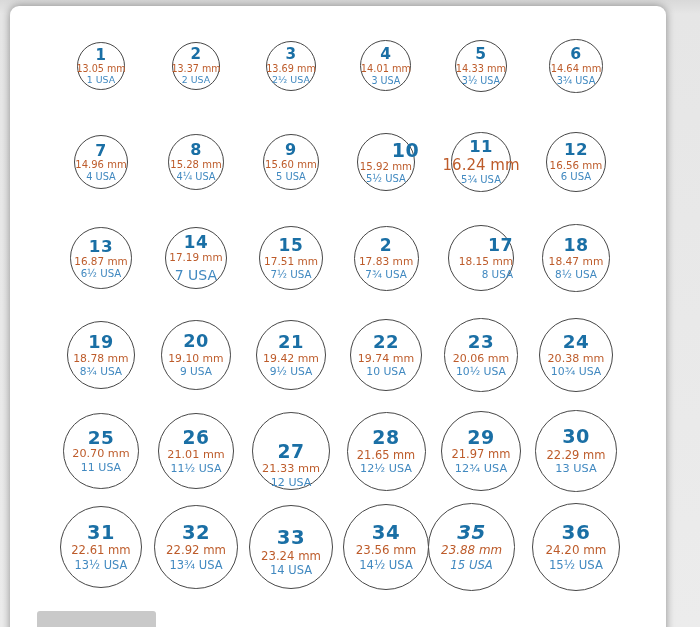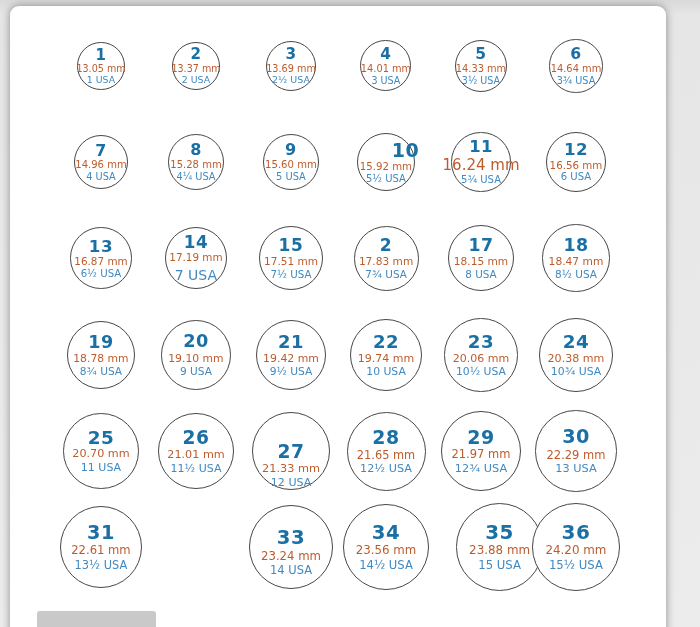--- a/index.html
+++ b/index.html
@@ -114,21 +114,21 @@
       <div class="ring" style="height: 63.9px; width: 63.9px; left: 259px; top: 226px; border-color: rgb(71, 71, 71);">
         <div class="num" style="font-size: 17px; color: rgb(26, 111, 165);">15</div>
         <div class="mm" style="font-size: 10.5px; color: rgb(189, 91, 42);">17.51 mm</div>
         <div class="usa" style="font-size: 10.3px; margin-top: 1.6px; color: rgb(65, 137, 192);">7½ USA</div>
       </div>
       <div class="ring" style="height: 65.1px; width: 65.1px; left: 353.5px; top: 225.5px; border-color: rgb(71, 71, 71);">
         <div class="num" style="font-size: 17.1px; color: rgb(26, 111, 165);">2</div>
         <div class="mm" style="font-size: 10.6px; color: rgb(189, 91, 42);">17.83 mm</div>
         <div class="usa" style="font-size: 10.4px; margin-top: 1.6px; color: rgb(65, 137, 192);">7¾ USA</div>
       </div>
-      <div class="ring" style="height: 66.2px; width: 66.2px; left: 447.9px; top: 224.9px; border-color: rgb(71, 71, 71);">
+      <div class="ring" style="height: 66.2px; width: 66.2px; left: 447.9px; top: 224.9px; border-color: rgb(71, 71, 71); align-items: flex-end;">
         <div class="num" style="font-size: 17.3px; color: rgb(26, 111, 165);">17</div>
         <div class="mm" style="font-size: 10.6px; color: rgb(189, 91, 42);">18.15 mm</div>
         <div class="usa" style="font-size: 10.4px; margin-top: 1.7px; color: rgb(65, 137, 192);">8 USA</div>
       </div>
       <div class="ring" style="height: 67.4px; width: 67.4px; left: 542.3px; top: 224.3px; border-color: rgb(71, 71, 71);">
         <div class="num" style="font-size: 17.4px; color: rgb(26, 111, 165);">18</div>
         <div class="mm" style="font-size: 10.7px; color: rgb(189, 91, 42);">18.47 mm</div>
         <div class="usa" style="font-size: 10.5px; margin-top: 1.7px; color: rgb(65, 137, 192);">8½ USA</div>
       </div>
       <div class="ring" style="height: 68.5px; width: 68.5px; left: 66.7px; top: 320.7px; border-color: rgb(71, 71, 71);">
@@ -189,31 +189,36 @@
       <div class="ring" style="height: 81.4px; width: 81.4px; left: 535.3px; top: 410.3px; border-color: rgb(71, 71, 71);">
         <div class="num" style="font-size: 19.2px; color: rgb(26, 111, 165); text-align: right;">30</div>
         <div class="mm" style="font-size: 11.5px; color: rgb(189, 91, 42);">22.29 mm</div>
         <div class="usa" style="font-size: 11.3px; margin-top: 2px; color: rgb(65, 137, 192);">13 USA</div>
       </div>
       <div class="ring" style="height: 82.5px; width: 82.5px; left: 59.7px; top: 505.7px; border-color: rgb(71, 71, 71);">
         <div class="num" style="font-size: 19.3px; color: rgb(26, 111, 165);">31</div>
         <div class="mm" style="font-size: 11.6px; color: rgb(189, 91, 42);">22.61 mm</div>
         <div class="usa" style="font-size: 11.4px; margin-top: 2.1px; color: rgb(65, 137, 192);">13½ USA</div>
       </div>
+      <div class="ring" style="height: 83.7px; width: 83.7px; left: 154.2px; top: 505.2px; border-color: rgb(71, 71, 71);">
+        <div class="num" style="font-size: 19.5px; color: rgb(26, 111, 165);">32</div>
+        <div class="mm" style="font-size: 11.7px; color: rgb(189, 91, 42);">22.92 mm</div>
+        <div class="usa" style="font-size: 11.5px; margin-top: 2.1px; color: rgb(65, 137, 192);">13¾ USA</div>
+      </div>
       <div class="ring" style="height: 84.8px; width: 84.8px; left: 248.6px; top: 504.6px; border-color: rgb(71, 71, 71);">
         <div class="num" style="font-size: 19.6px; color: rgb(26, 111, 165); margin-top: 10px;">33</div>
         <div class="mm" style="font-size: 11.7px; color: rgb(189, 91, 42);">23.24 mm</div>
         <div class="usa" style="font-size: 11.5px; margin-top: 2.1px; color: rgb(65, 137, 192);">14 USA</div>
       </div>
       <div class="ring" style="height: 86px; width: 86px; left: 343px; top: 504px; border-color: rgb(71, 71, 71);">
         <div class="num" style="font-size: 19.7px; color: rgb(26, 111, 165);">34</div>
         <div class="mm" style="font-size: 11.8px; color: rgb(189, 91, 42);">23.56 mm</div>
         <div class="usa" style="font-size: 11.6px; margin-top: 2.1px; color: rgb(65, 137, 192);">14½ USA</div>
       </div>
-      <div class="ring" style="height: 87.2px; width: 87.2px; left: 456px; top: 503.4px; border-color: rgb(71, 71, 71);">
+      <div class="ring" style="height: 87.2px; width: 87.2px; left: 428px; top: 503.4px; border-color: rgb(71, 71, 71); font-style: italic;">
         <div class="num" style="font-size: 19.9px; color: rgb(26, 111, 165);">35</div>
         <div class="mm" style="font-size: 11.9px; color: rgb(189, 91, 42);">23.88 mm</div>
         <div class="usa" style="font-size: 11.7px; margin-top: 2.2px; color: rgb(65, 137, 192);">15 USA</div>
       </div>
       <div class="ring" style="height: 88.3px; width: 88.3px; left: 531.8px; top: 502.8px; border-color: rgb(71, 71, 71);">
         <div class="num" style="font-size: 20px; color: rgb(26, 111, 165);">36</div>
         <div class="mm" style="font-size: 11.9px; color: rgb(189, 91, 42);">24.20 mm</div>
         <div class="usa" style="font-size: 11.7px; margin-top: 2.2px; color: rgb(65, 137, 192);">15½ USA</div>
       </div>
     </div>

